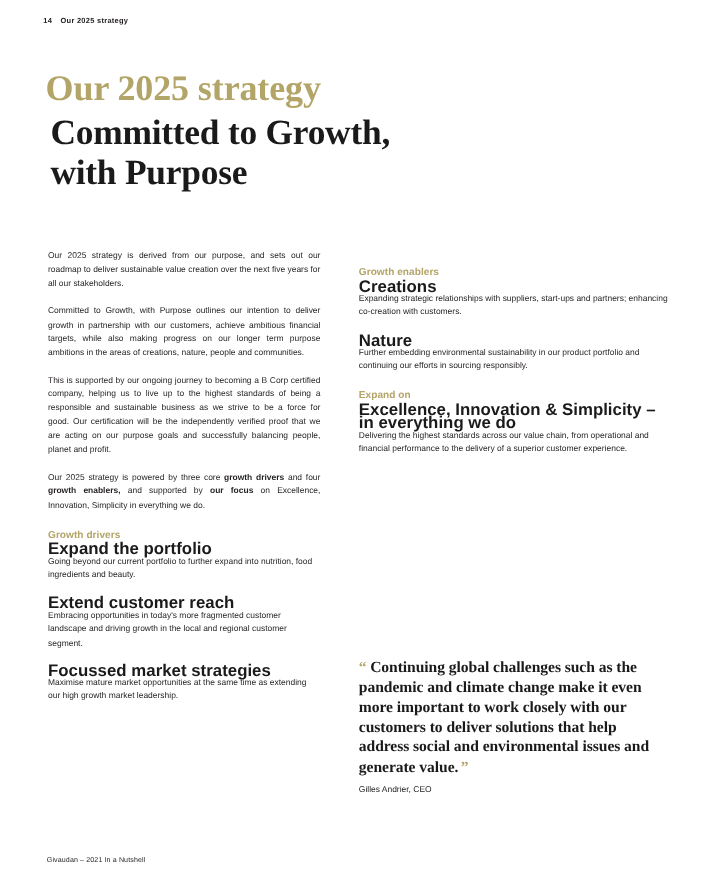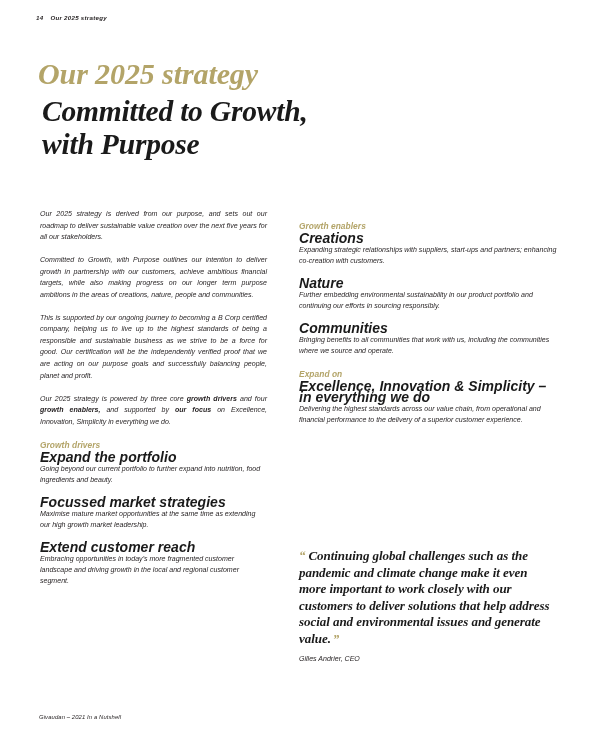--- a/index.html
+++ b/index.html
@@ -9,21 +9,20 @@
   }
   .page {
     position: relative;
     width: 600px;
     height: 742px;
     background: #ffffff;
     overflow: hidden;
     font-family: "Liberation Sans", sans-serif;
     color: #1a1a1a;
     box-sizing: border-box;
-    font-style: italic;
   }
 
   
   .running-head {
     position: absolute;
     left: 36px;
     top: 14px;
     font-size: 6.2px;
     font-weight: bold;
     letter-spacing: 0.25px;
@@ -191,51 +190,47 @@
 
     <div class="drivers-block">
       <div class="sect-head">Growth drivers</div>
 
       <div class="item">
         <div class="sub-head">Expand the portfolio</div>
         <p class="item-desc">Going beyond our current portfolio to further expand into nutrition, food ingredients and beauty.</p>
       </div>
 
       <div class="item">
+        <div class="sub-head">Extend customer reach</div>
+        <p class="item-desc">Embracing opportunities in today's more fragmented customer landscape and driving growth in the local and regional customer segment.</p>
+      </div>
+
+      <div class="item">
         <div class="sub-head">Focussed market strategies</div>
         <p class="item-desc">Maximise mature market opportunities at the same time as extending our high growth market leadership.</p>
       </div>
-
-      <div class="item">
-        <div class="sub-head">Extend customer reach</div>
-        <p class="item-desc">Embracing opportunities in today's more fragmented customer landscape and driving growth in the local and regional customer segment.</p>
-      </div>
     </div>
   </div>
 
   <div class="col-right">
 
     <div>
       <div class="sect-head">Growth enablers</div>
 
       <div class="item">
         <div class="sub-head">Creations</div>
         <p class="item-desc">Expanding strategic relationships with suppliers, start-ups and partners; enhancing co-creation with customers.</p>
       </div>
 
       <div class="item">
         <div class="sub-head">Nature</div>
         <p class="item-desc">Further embedding environmental sustainability in our product portfolio and continuing our efforts in sourcing responsibly.</p>
       </div>
 
 
-      <div class="item">
-        <div class="sub-head">Communities</div>
-        <p class="item-desc">Bringing benefits to all communities that work with us, including the communities where we source and operate.</p>
-      </div>
     </div>
 
     <div class="focus-block">
       <div class="sect-head">Expand on</div>
       <div class="sub-head">
         <span class="l2">Excellence, Innovation &amp; Simplicity –</span>
         <span class="l2">in everything we do</span>
       </div>
       <p class="item-desc">Delivering the highest standards across our value chain, from operational and financial performance to the delivery of a superior customer experience.</p>
     </div>

